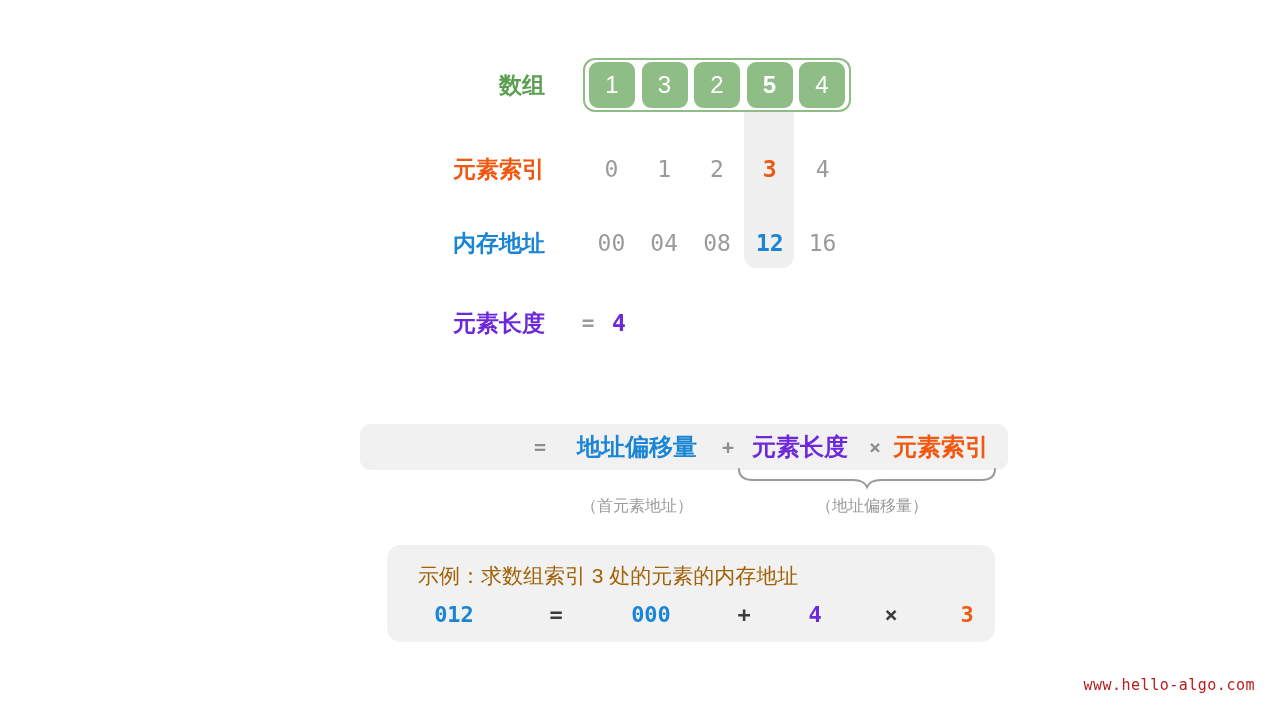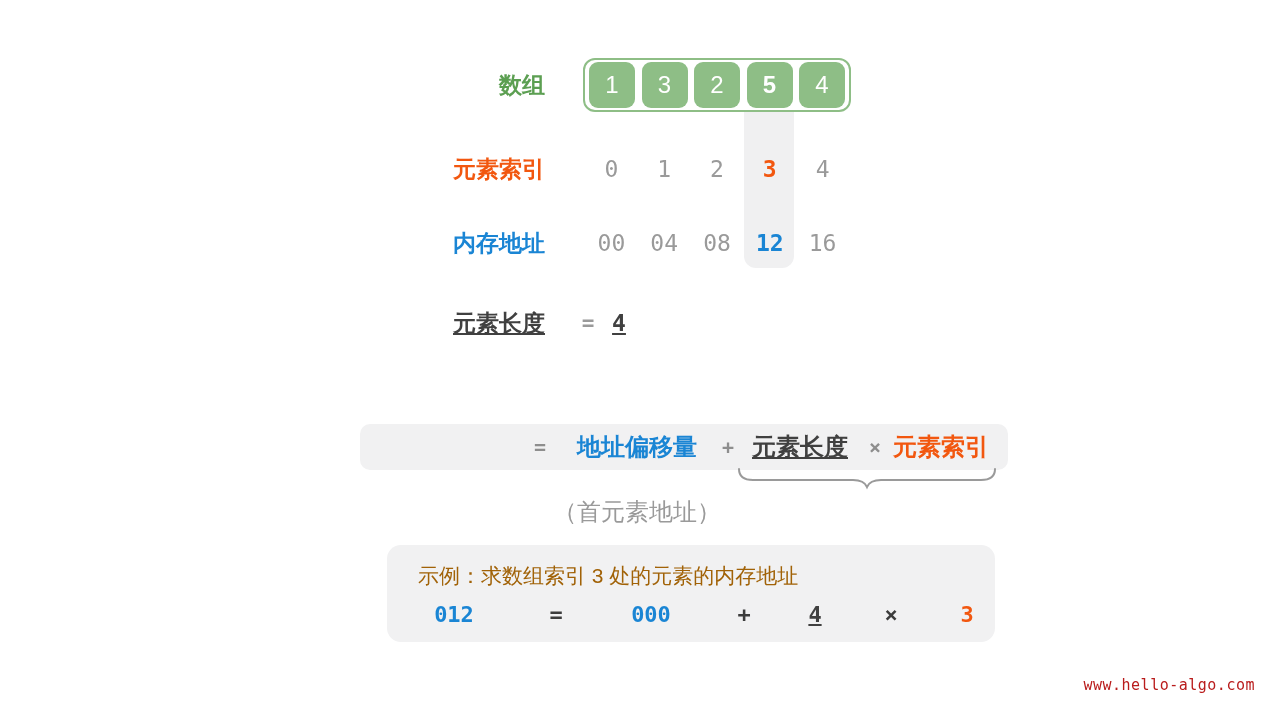--- a/index.html
+++ b/index.html
@@ -12,21 +12,21 @@
   
   .band{position:absolute;left:744px;top:62px;width:50px;height:206px;
     background:#F0F0F1;border-radius:12px;z-index:0;}
 
   
   .rowlabel{position:absolute;left:360px;width:185px;text-align:right;
     font-size:23px;font-weight:700;line-height:26px;z-index:2;}
   .green{color:#5C9F52;}
   .orange{color:#F2570F;}
   .blue{color:#1A85D4;}
-  .teal{color:#404040;text-decoration:underline;}
+  .teal{color:#6d28d9;}
 
   
   .array-box{position:absolute;left:583px;top:58px;width:268px;height:54px;
     box-sizing:border-box;border:2px solid #8EBE86;border-radius:12px;
     background:#ffffff;display:flex;align-items:center;justify-content:space-between;
     padding:3px 4px;z-index:1;}
   .cell{width:46px;height:46px;border-radius:9px;background:#8EBE86;
     display:flex;align-items:center;justify-content:center;
     color:#ffffff;font-size:24px;font-weight:500;}
   .cell.hl{font-weight:800;}
@@ -46,21 +46,21 @@
   
   .formula{position:absolute;left:360px;top:424px;width:648px;height:46px;
     background:#F1F1F2;border-radius:10px;z-index:1;}
   .formula .term{position:absolute;top:50%;transform:translate(-50%,-50%);
     font-size:24px;font-weight:700;white-space:nowrap;}
   .formula .op{font-family:"DejaVu Sans Mono",monospace;font-size:20px;
     font-weight:700;color:#8E8E8E;}
 
   .brace{position:absolute;left:737px;top:468px;z-index:1;}
   .annot{position:absolute;top:496px;transform:translateX(-50%);
-    font-size:24px;color:#9A9A9A;white-space:nowrap;z-index:1;}
+    font-size:16px;color:#9A9A9A;white-space:nowrap;z-index:1;}
 
   
   .example{position:absolute;left:387px;top:545px;width:608px;height:97px;
     background:#F1F1F2;border-radius:14px;z-index:1;}
   .example .title{position:absolute;left:31px;top:17px;font-size:21px;
     color:#a16207;white-space:nowrap;}
   .example .eq{position:absolute;top:57px;transform:translateX(-50%);
     font-size:22px;font-weight:800;white-space:nowrap;margin-left:16px;}
   .example .eq.op{font-weight:700;color:#3C3C3C;}
 
@@ -112,20 +112,21 @@
     <span class="term teal" style="left:440px">元素长度</span>
     <span class="term op" style="left:515px">×</span>
     <span class="term orange" style="left:581px">元素索引</span>
   </div>
 
   <svg class="brace" width="260" height="22" viewBox="0 0 260 22">
     <path d="M2,1 C2,9 7,12 16,12 L116,12 Q127,12 130,19 Q133,12 144,12 L244,12 C253,12 258,9 258,1" fill="none" stroke="#9A9A9A" stroke-width="2" stroke-linecap="round"></path>
   </svg>
 
   <div class="annot" style="left:637px">（首元素地址）</div>
+  <div class="annot" style="left:872px">（地址偏移量）</div>
 
   <div class="example">
     <div class="title">示例：求数组索引 3 处的元素的内存地址</div>
     <span class="eq mono blue" style="left:51px">012</span>
     <span class="eq mono op" style="left:153px">=</span>
     <span class="eq mono blue" style="left:248px">000</span>
     <span class="eq mono op" style="left:341px">+</span>
     <span class="eq mono teal" style="left:412px">4</span>
     <span class="eq mono op" style="left:488px">×</span>
     <span class="eq mono orange" style="left:564px">3</span>

